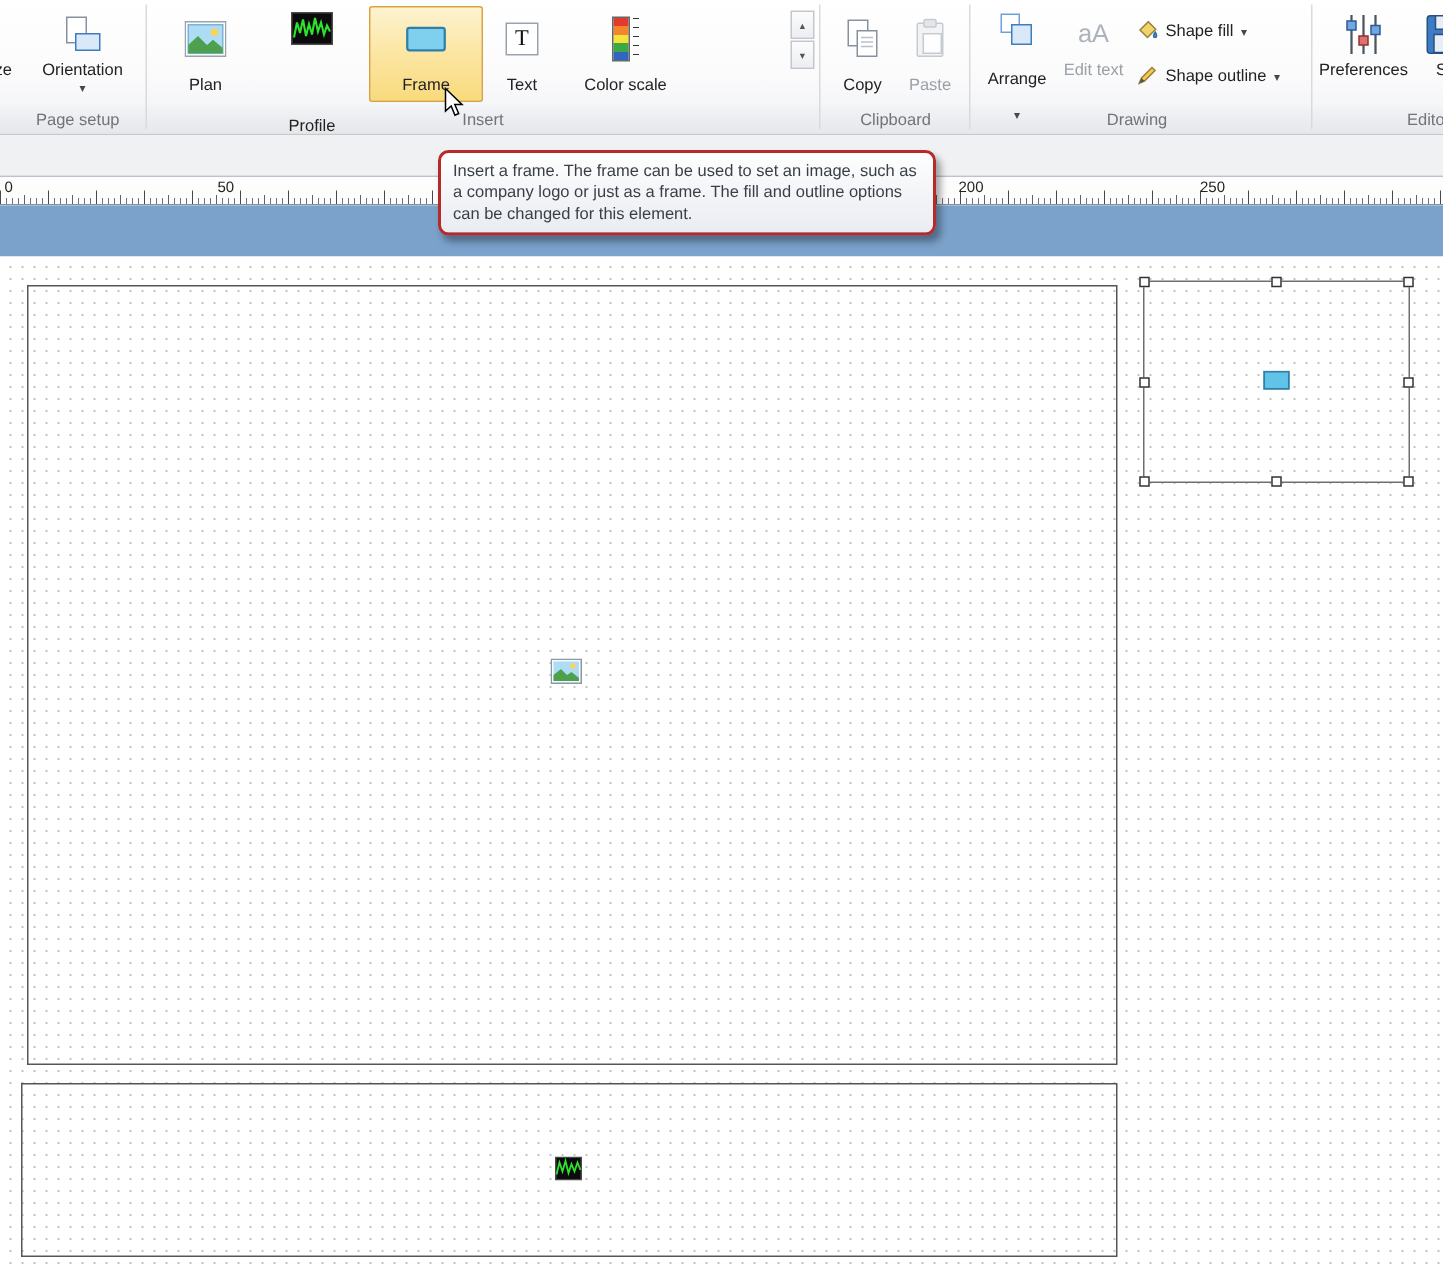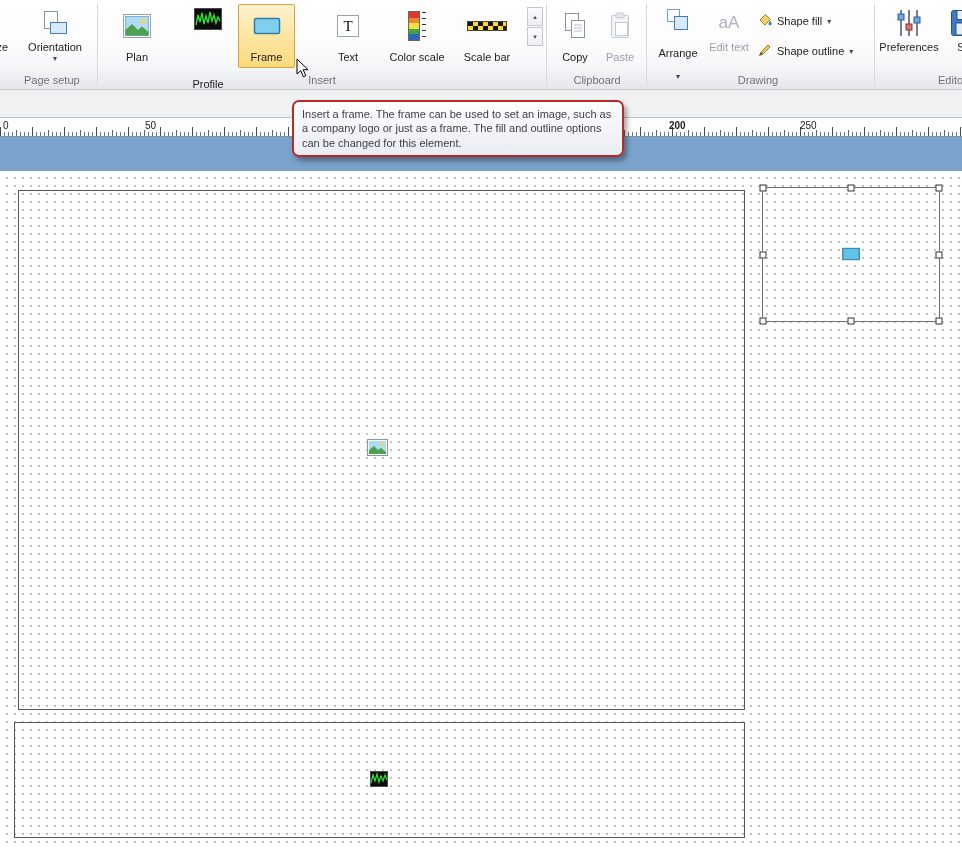--- a/index.html
+++ b/index.html
@@ -129,49 +129,40 @@
     </div>
     <div class="big-btn" style="left:176px;width:64px;gap:48px;">
       <span class="icon-box">
         <svg width="28" height="22" viewBox="0 0 28 22">
           <rect x="0.5" y="0.5" width="27" height="21" fill="#0b0b0b" stroke="#4a4a4a"></rect>
           <polyline points="2,17 4,7 6,14 8,5 10,16 12,8 14,15 16,4 18,13 20,7 22,15 24,9 26,13" fill="none" stroke="#2ee32e" stroke-width="1.4"></polyline>
         </svg>
       </span>
       <span class="btn-label">Profile</span>
     </div>
-    <div class="big-btn highlight" style="left:238px;width:57px;text-align:right;">
+    <div class="big-btn highlight" style="left:246px;width:76px;text-align:right;">
       <span class="icon-box">
         <svg width="28" height="18" viewBox="0 0 28 18">
           <rect x="1.5" y="1.5" width="25" height="15" rx="1.5" fill="#7fd0ef" stroke="#2f7fa8" stroke-width="1.5"></rect>
         </svg>
       </span>
       <span class="btn-label">Frame</span>
     </div>
     <div class="big-btn" style="left:316px;width:64px;">
       <span class="icon-box">
         <span class="texticon">T</span>
       </span>
       <span class="btn-label">Text</span>
     </div>
     <div class="big-btn" style="left:385px;width:64px;">
       <span class="icon-box colorscale-wrap">
         <span class="colorscale"></span>
           <span class="colorscale-ticks"></span>
       </span>
       <span class="btn-label">Color scale</span>
-    </div>
-    <div class="big-btn" style="left:453px;width:68px;">
-      <span class="icon-box">
-        <span class="scalebar">
-            <span class="r1"></span>
-            <span class="r2"></span>
-          </span>
-      </span>
-      <span class="btn-label">Scale bar</span>
     </div>
     <div class="mini-col">
       <div class="mini-btn">
           <span>▴</span>
         </div>
       <div class="mini-btn">
           <span>▾</span>
         </div>
     </div>
     <div class="group-label" style="left:292px;width:60px;">Insert</div>
@@ -271,21 +262,21 @@
   </div>
 
   <div id="ribbon-spacer"></div>
 
   <div id="ruler">
     <div class="ticks-minor"></div>
     <div class="ticks-med"></div>
     <div class="ticks-major"></div>
     <span class="ruler-label" style="left:3px;">0</span>
     <span class="ruler-label" style="left:145px;">50</span>
-    <span class="ruler-label" style="left:669px;font-weight:bold;">200</span>
+    <span class="ruler-label" style="left:639px;">200</span>
     <span class="ruler-label" style="left:800px;">250</span>
   </div>
 
   <div id="blue-band"></div>
 
   <div id="canvas">
     <div id="frame-plan" class="frame-box"></div>
     <span id="plan-ph" class="placeholder">
       <svg width="21" height="17" viewBox="0 0 21 17">
         <rect x="0.5" y="0.5" width="20" height="16" fill="#f8fafc" stroke="#8a97a5"></rect>

